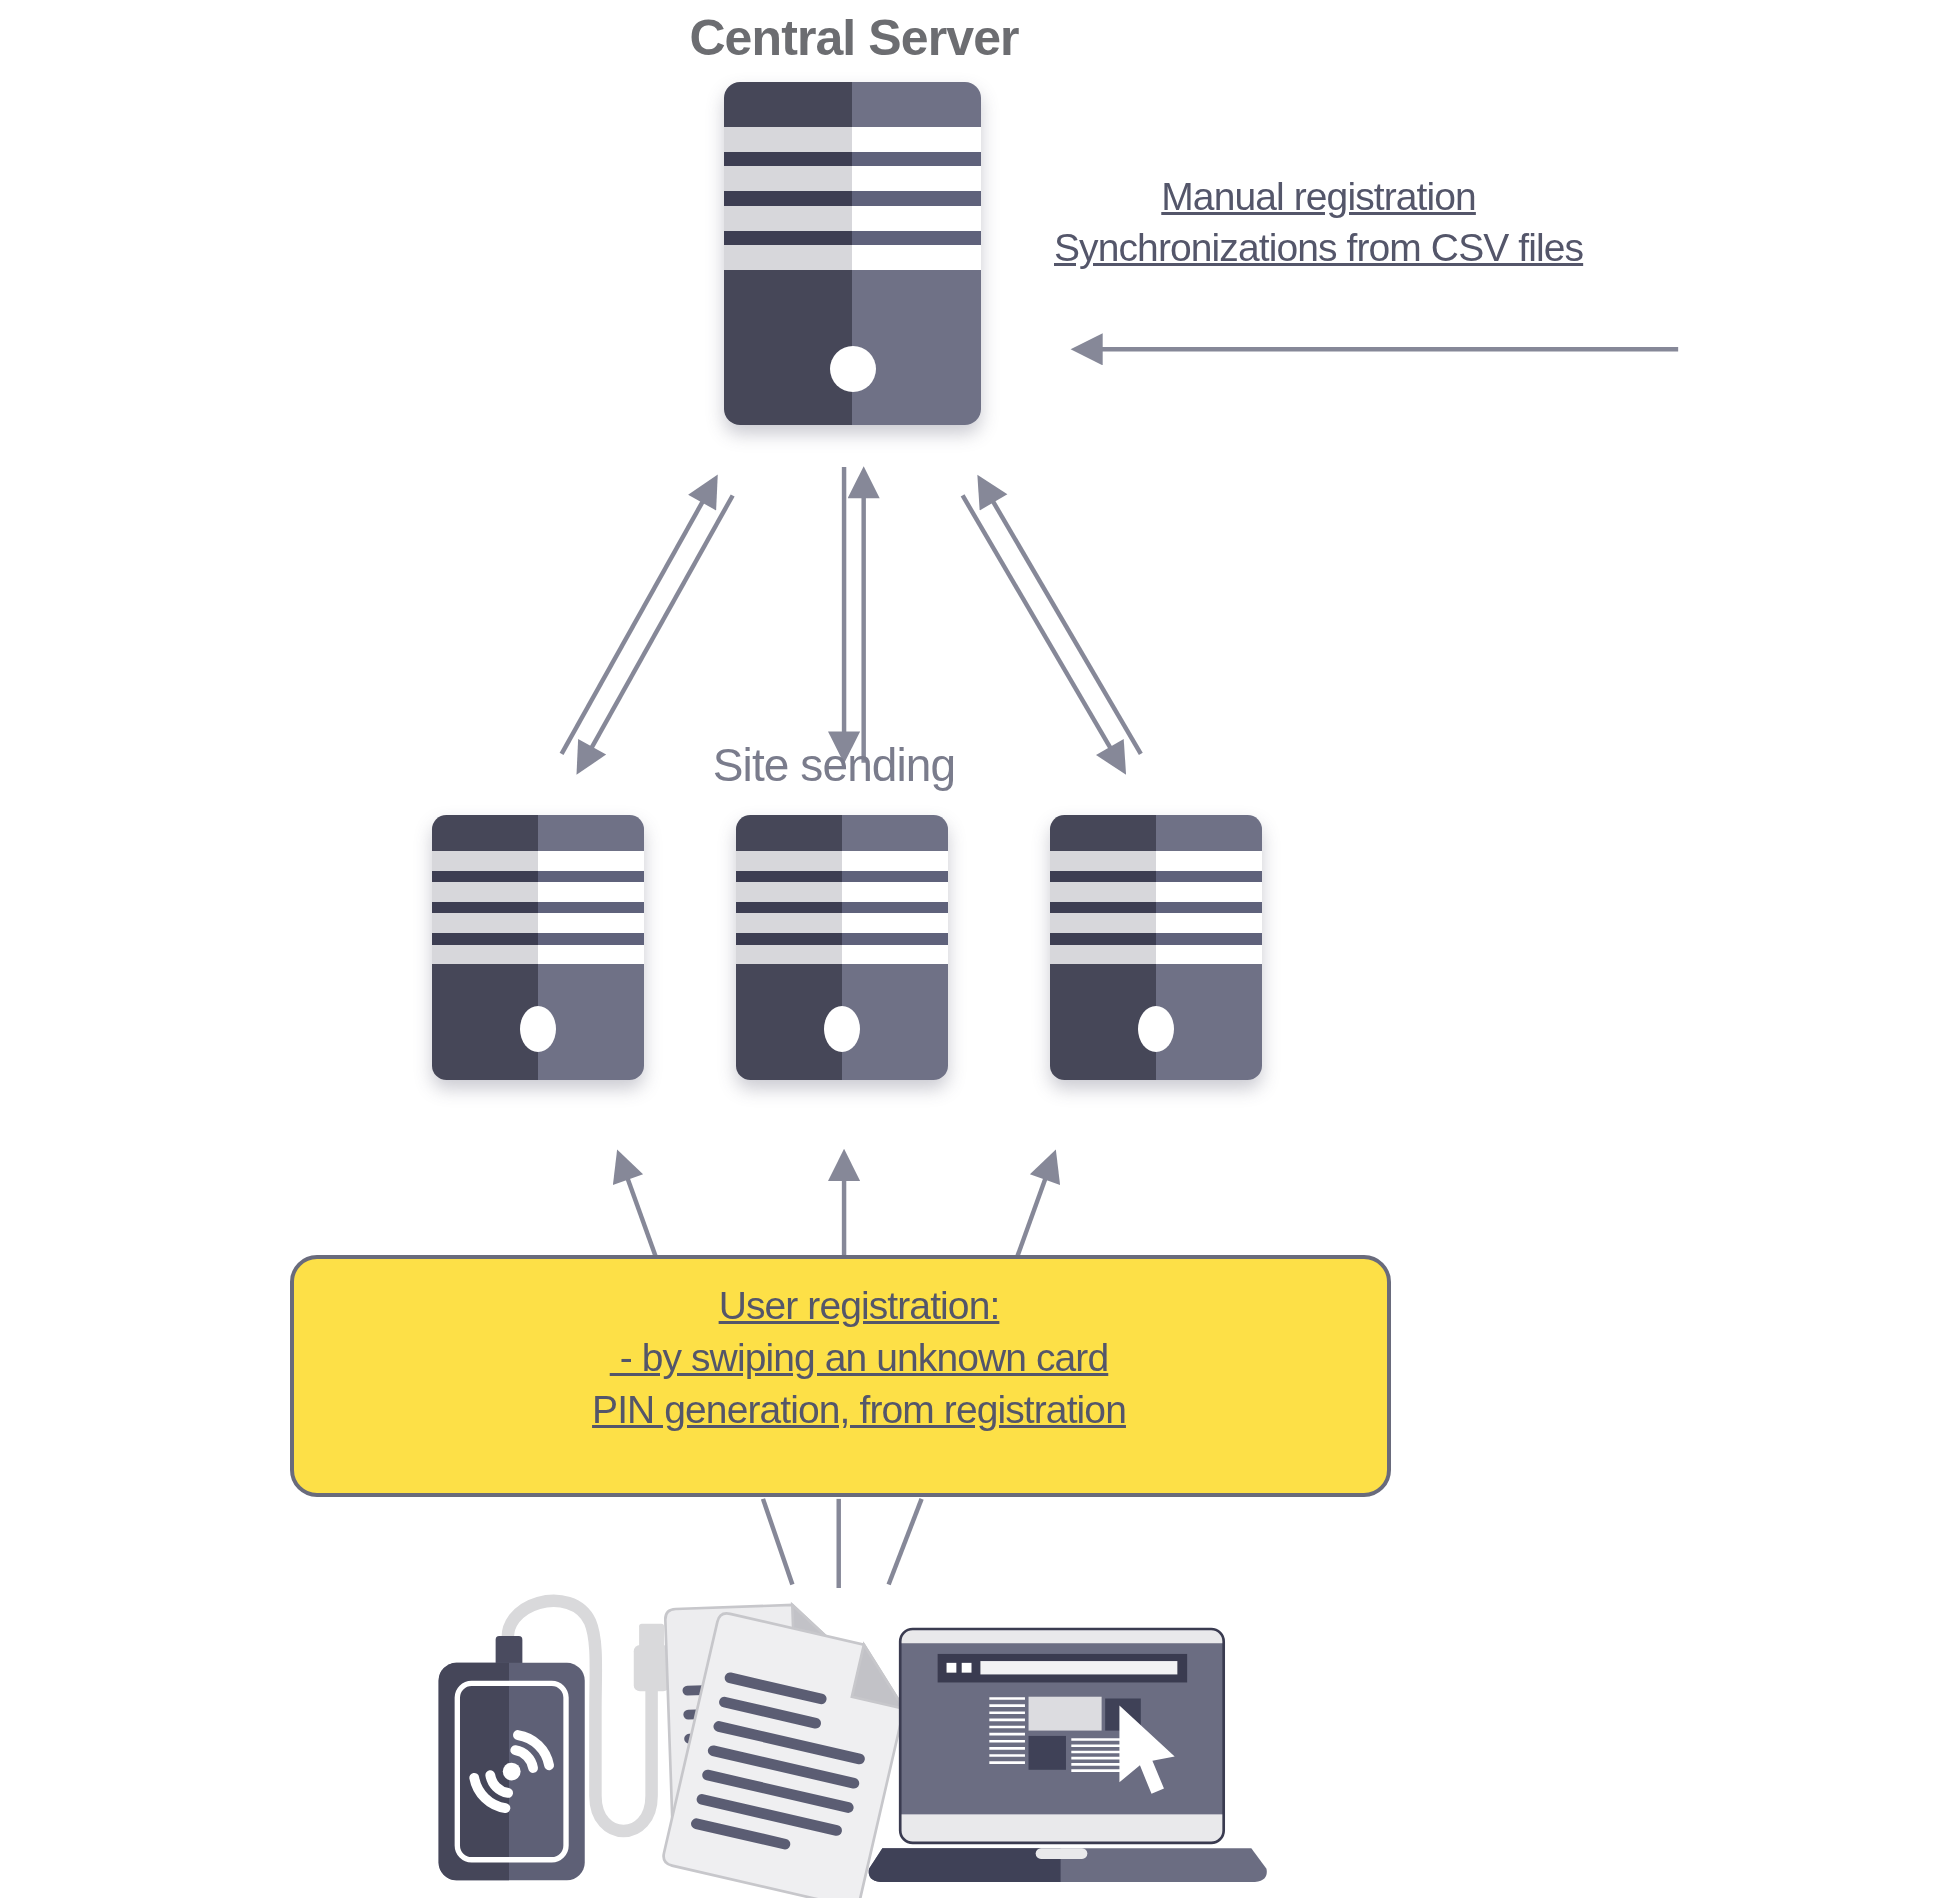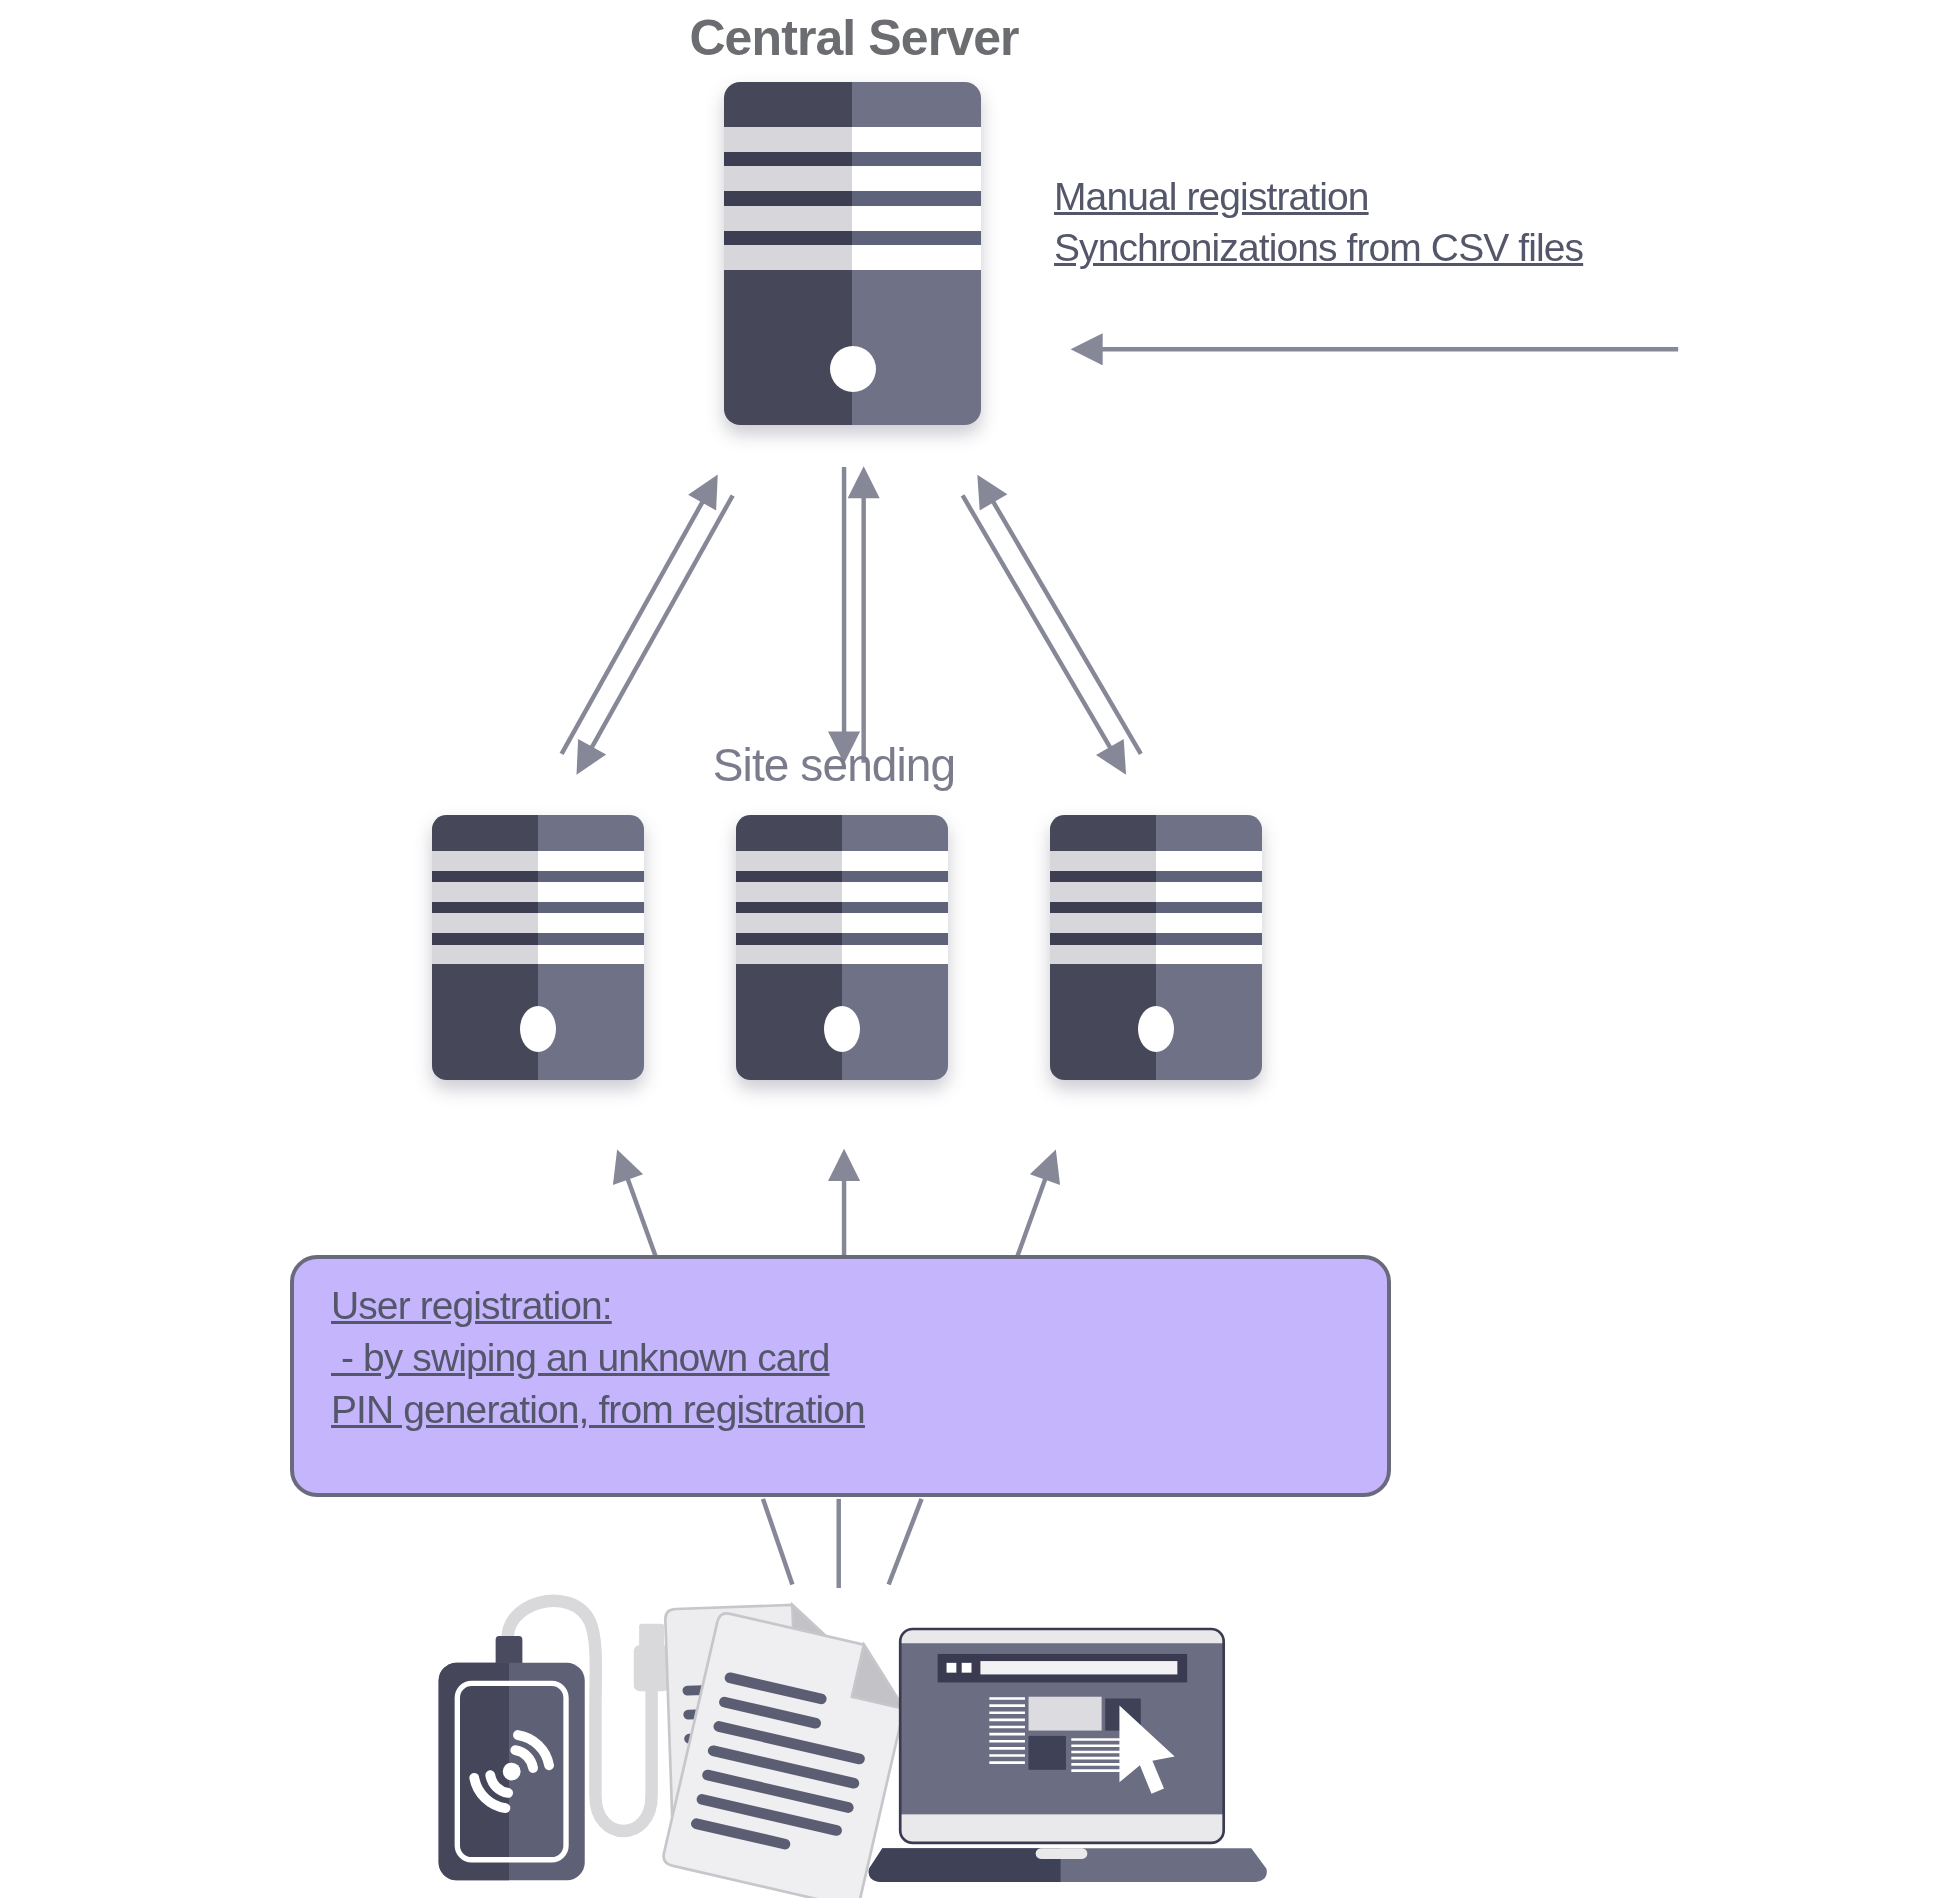--- a/index.html
+++ b/index.html
@@ -1,37 +1,38 @@
 <!DOCTYPE html>
 <html style="font-size:14.3px"><head>
 <meta charset="utf-8">
 <style>
   html,body{margin:0;padding:0;background:#ffffff;}
   #canvas{
     position:relative;width:1943px;height:1899px;background:#ffffff;overflow:hidden;
     font-family:"Liberation Sans", sans-serif;
+    text-align:center;
   }
   .abs{position:absolute;}
   #vector-layer{position:absolute;left:0;top:0;width:1943px;height:1899px;z-index:1;}
 
   .diagram-title{
     left:854px;top:9px;transform:translateX(-50%);
     font-size:50px;font-weight:bold;color:#6c6d71;letter-spacing:-0.9px;white-space:nowrap;z-index:2;
   }
   .site-label{
     left:834px;top:738px;transform:translateX(-50%);
     font-size:46px;color:#7a7c8c;letter-spacing:-0.9px;white-space:nowrap;z-index:2;
   }
   .reg-text{
     left:1054px;top:171px;z-index:2;
     font-size:39px;line-height:51px;color:#54566a;letter-spacing:-0.9px;white-space:nowrap;
   }
   .user-box{
     left:290px;top:1255px;width:1101px;height:242px;box-sizing:border-box;
-    border:4.5px solid #696b7c;border-radius:27px;background:#c4b5fd;z-index:2;
+    border:4.5px solid #696b7c;border-radius:27px;background:#fde047;z-index:2;
     padding:21.4px 0 0 37px;
   }
   .user-box .line, .reg-text .line{white-space:pre;text-decoration:underline;}
   .user-box .line{font-size:39px;line-height:52px;color:#54566a;letter-spacing:-0.9px;}
 
   
   .server{
     border-radius:16px;overflow:hidden;z-index:2;
     box-shadow:0 9px 18px rgba(70,70,95,.28);
     background:linear-gradient(90deg,#464758 0 50%,#6f7186 50% 100%);

